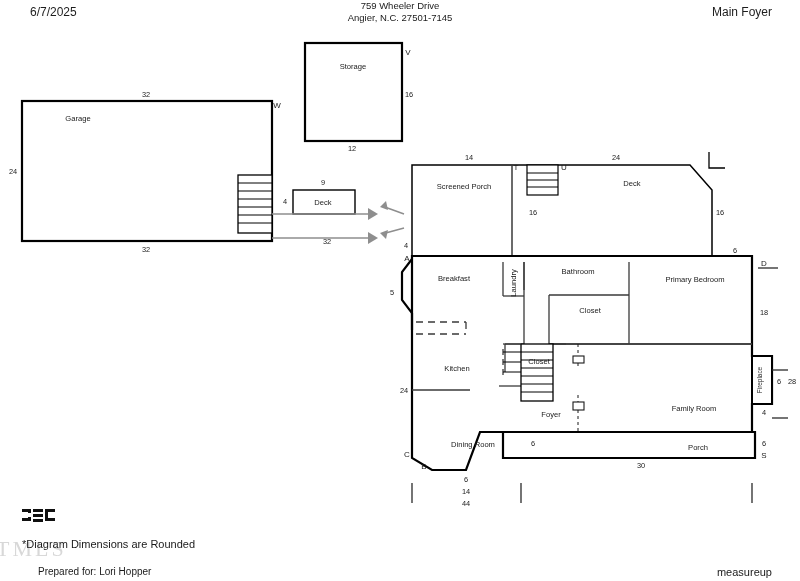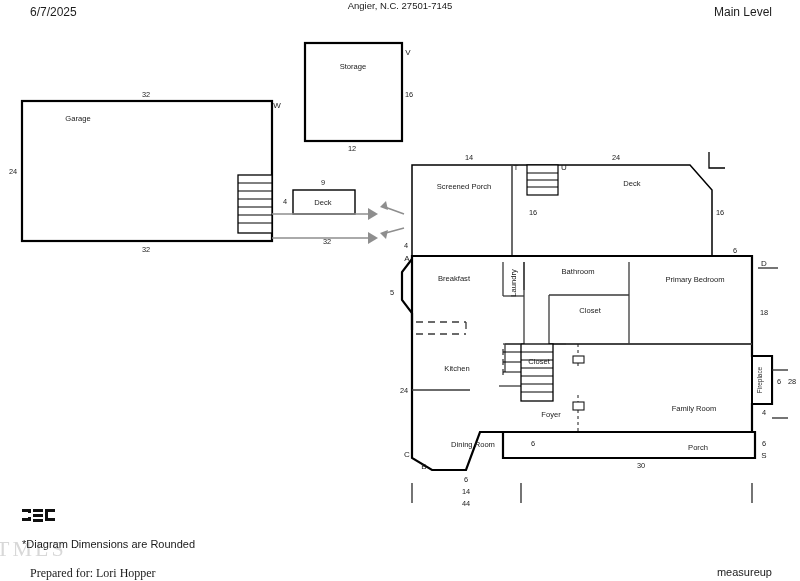--- a/index.html
+++ b/index.html
@@ -36,23 +36,22 @@
     font-size: 9.5px;
     line-height: 12px;
   }
   #footer-note {
     position: absolute;
     left: 22px; top: 538px;
     font-size: 11px;
   }
   #footer-prepared {
     position: absolute;
-    left: 30px; top: 566px;
-    font-size: 12px;
-    font-family: Liberation Serif, serif;
+    left: 38px; top: 566px;
+    font-size: 10px;
   }
   #footer-brand {
     position: absolute;
     right: 28px; top: 566px;
     font-size: 11px;
   }
   #watermark {
     position: absolute;
     left: -4px; top: 536px;
     font-size: 22px;
@@ -65,23 +64,24 @@
     position: absolute;
     left: 22px; top: 508px;
     width: 34px; height: 18px;
   }
 </style>
 </head>
 <body>
 
 <div class="hdr" id="hdr-date">6/7/2025</div>
 <div id="hdr-addr">
+  <div>759 Wheeler Drive</div>
   <div>Angier, N.C. 27501-7145</div>
 </div>
-<div class="hdr" id="hdr-level">Main Level</div>
+<div class="hdr" id="hdr-level">Main Foyer</div>
 
 <svg id="plan" viewBox="0 0 800 581" xmlns="http://www.w3.org/2000/svg">
 
   <rect x="22" y="101" width="250" height="140" fill="#fff" stroke="#000" stroke-width="2.2"></rect>
 
   <g stroke="#000" stroke-width="1">
     <rect x="238" y="175" width="34" height="58" fill="#fff" stroke-width="1.3"></rect>
     <line x1="238" y1="183" x2="272" y2="183"></line>
     <line x1="238" y1="191" x2="272" y2="191"></line>
     <line x1="238" y1="199" x2="272" y2="199"></line>

